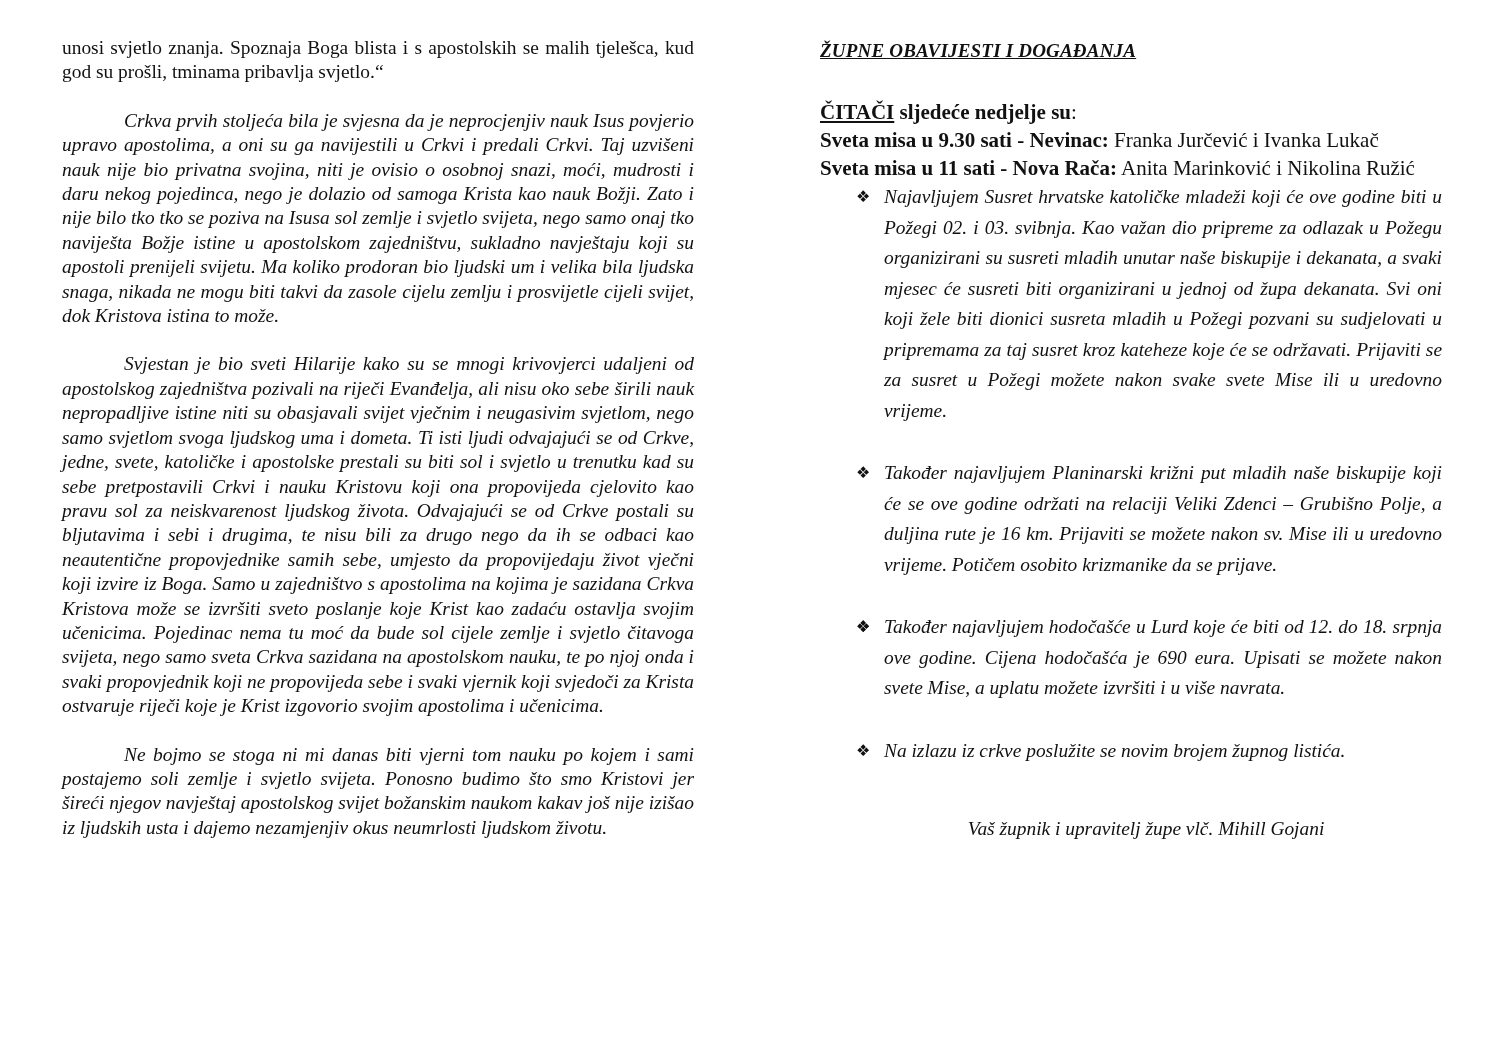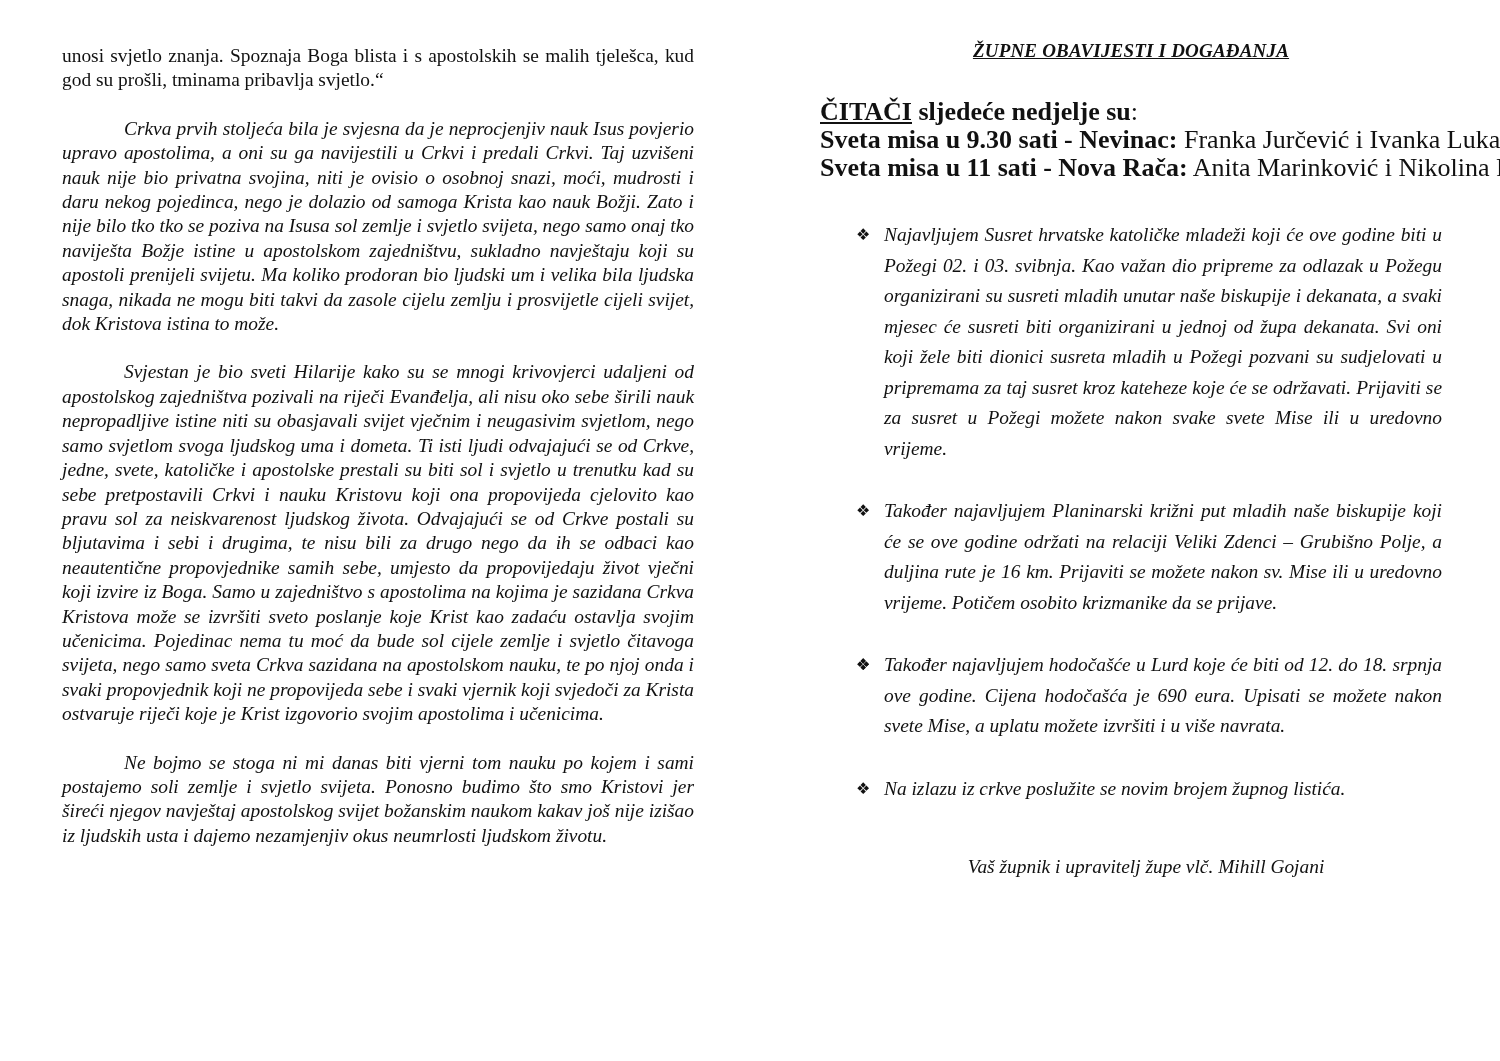--- a/index.html
+++ b/index.html
@@ -5,31 +5,31 @@
     html, body { margin: 0; padding: 0; background: #ffffff; }
     body {
       width: 1500px; height: 1061px; position: relative; overflow: hidden;
       font-family: "Liberation Serif", "DejaVu Serif", serif;
       color: #111;
     }
     .col-left {
       position: absolute; left: 62px; top: 36px; width: 632px;
       font-size: 19.4px; line-height: 24.4px; text-align: justify;
     }
-    .col-left p { margin: 8px 0 24px 0; }
+    .col-left p { margin: 0 0 24px 0; }
     .col-left p.indent { text-indent: 62px; font-style: italic; }
     .col-right {
       position: absolute; left: 820px; top: 38px; width: 622px;
     }
     .heading {
-      text-align: center; font-weight: bold; font-style: italic;
+      font-weight: bold; font-style: italic;
       text-decoration: underline; font-size: 19px; letter-spacing: 0.2px;
       margin: 0 0 34px 0; line-height: 26px;
     }
-    .readers { font-size: 26px; line-height: 28px; margin-bottom: 38px; }
+    .readers { font-size: 21px; line-height: 28px; }
     .readers .line { white-space: nowrap; }
     .readers b { font-weight: bold; }
     .readers .u { text-decoration: underline; }
     .notices { list-style: none; margin: 0; padding: 0; }
     .notice {
       position: relative; padding-left: 64px; font-style: italic;
       font-size: 19.4px; line-height: 30.5px; text-align: justify;
       margin-bottom: 32px; padding-right: 0;
     }
     .notice .bullet {

